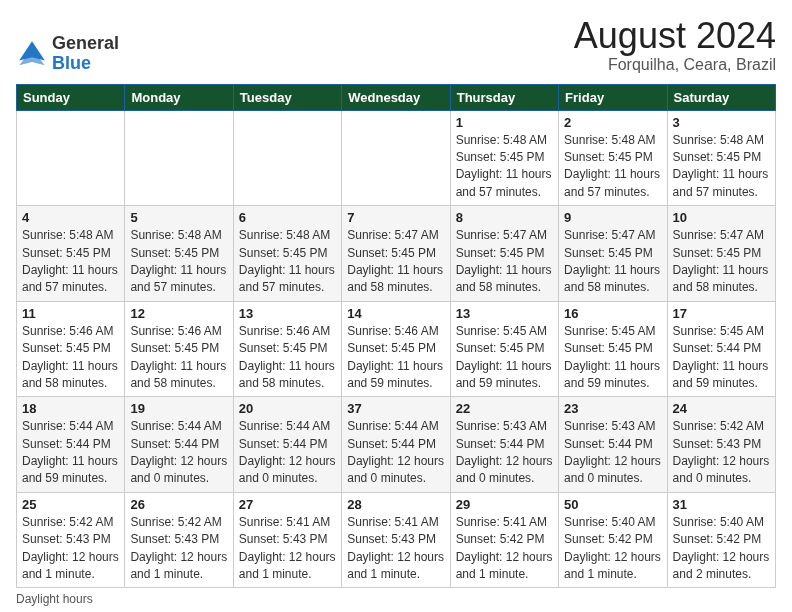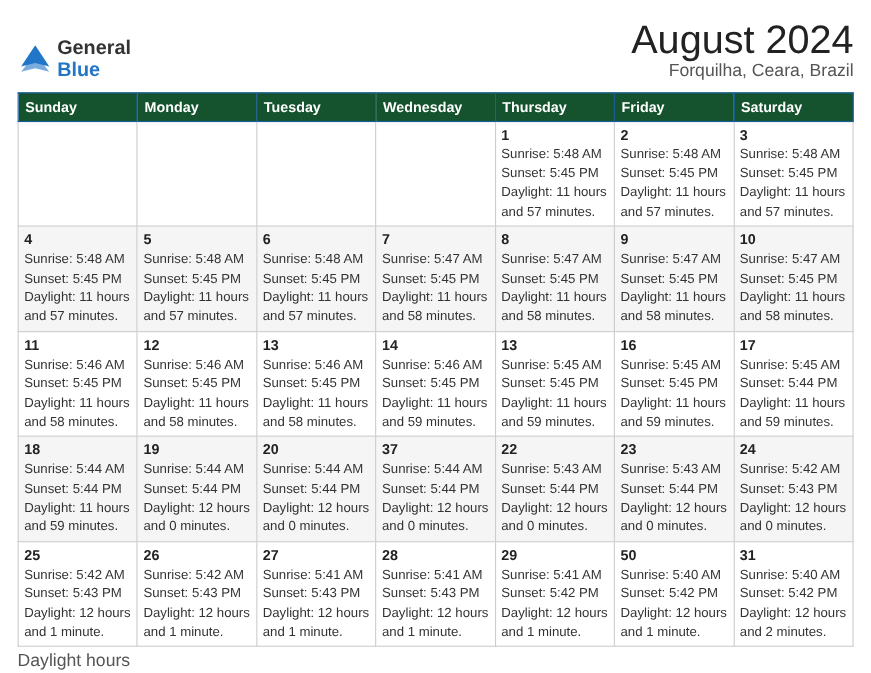--- a/index.html
+++ b/index.html
@@ -80,21 +80,21 @@
     .day-info {
       color: #333;
       line-height: 1.45;
       font-size: 12px;
     }
     .empty-cell {
       background: #fff !important;
     }
     .footer-note {
       margin-top: 4px;
-      font-size: 16px;
+      font-size: 12px;
       color: #555;
     }
   </style>
 </head>
 <body>
 
 <div class="header">
   <div class="logo">
     <svg class="logo-icon" viewBox="0 0 40 40" xmlns="http://www.w3.org/2000/svg">
       <polygon points="20,4 36,28 20,24 4,28" fill="#2176c7"></polygon>

